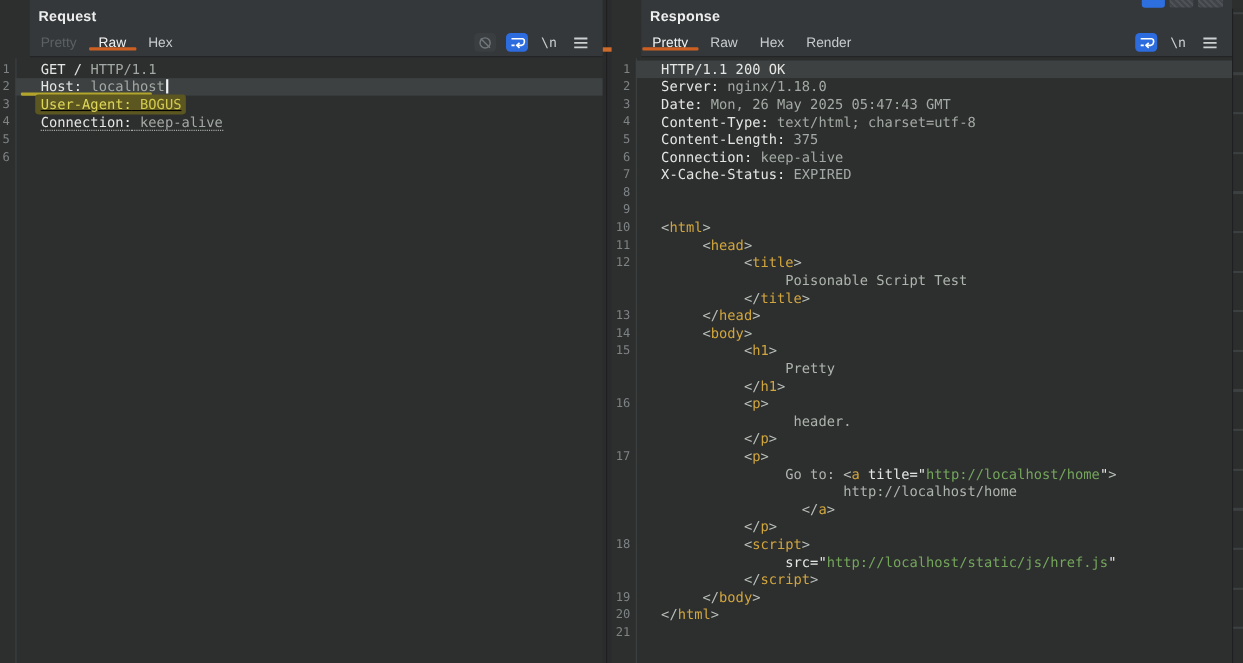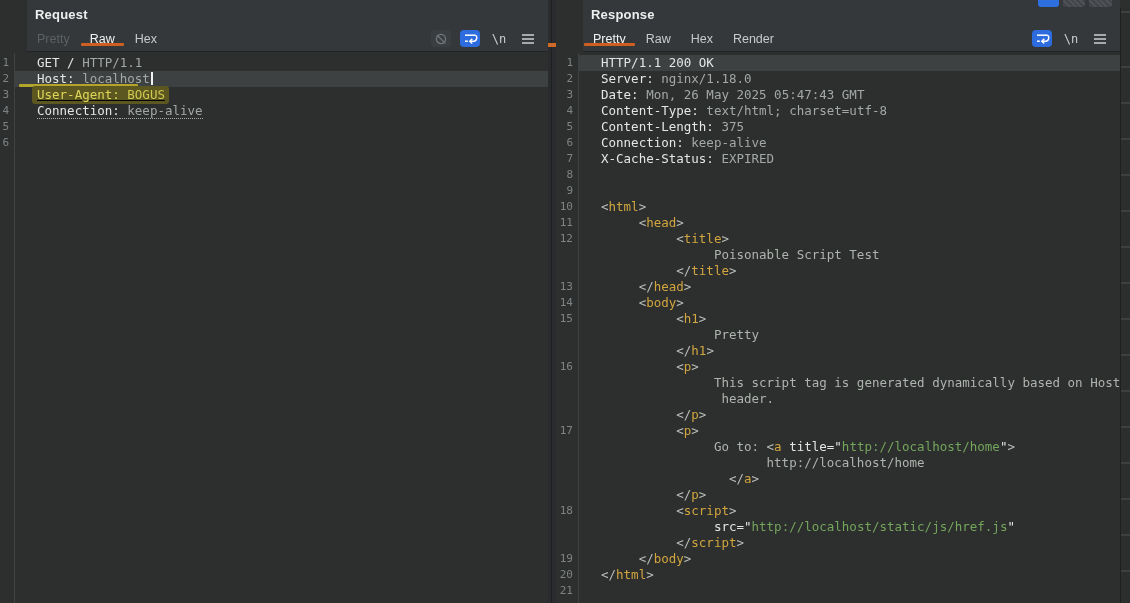--- a/index.html
+++ b/index.html
@@ -191,21 +191,20 @@
           <div class="line"><span class="ln">11</span><span class="lc"><span class="c-punct">     &lt;</span><span class="c-tag">head</span><span class="c-punct">&gt;</span></span></div>
           <div class="line"><span class="ln">12</span><span class="lc"><span class="c-punct">          &lt;</span><span class="c-tag">title</span><span class="c-punct">&gt;</span></span></div>
           <div class="line"><span class="ln"></span><span class="lc"><span class="c-txt">               Poisonable Script Test</span></span></div>
           <div class="line"><span class="ln"></span><span class="lc"><span class="c-punct">          &lt;/</span><span class="c-tag">title</span><span class="c-punct">&gt;</span></span></div>
           <div class="line"><span class="ln">13</span><span class="lc"><span class="c-punct">     &lt;/</span><span class="c-tag">head</span><span class="c-punct">&gt;</span></span></div>
           <div class="line"><span class="ln">14</span><span class="lc"><span class="c-punct">     &lt;</span><span class="c-tag">body</span><span class="c-punct">&gt;</span></span></div>
           <div class="line"><span class="ln">15</span><span class="lc"><span class="c-punct">          &lt;</span><span class="c-tag">h1</span><span class="c-punct">&gt;</span></span></div>
           <div class="line"><span class="ln"></span><span class="lc"><span class="c-txt">               Pretty</span></span></div>
           <div class="line"><span class="ln"></span><span class="lc"><span class="c-punct">          &lt;/</span><span class="c-tag">h1</span><span class="c-punct">&gt;</span></span></div>
           <div class="line"><span class="ln">16</span><span class="lc"><span class="c-punct">          &lt;</span><span class="c-tag">p</span><span class="c-punct">&gt;</span></span></div>
-          <div class="line"><span class="ln"></span><span class="lc"><span class="c-txt">               This script tag is generated dynamically based on Host</span></span></div>
           <div class="line"><span class="ln"></span><span class="lc"><span class="c-txt">                header.</span></span></div>
           <div class="line"><span class="ln"></span><span class="lc"><span class="c-punct">          &lt;/</span><span class="c-tag">p</span><span class="c-punct">&gt;</span></span></div>
           <div class="line"><span class="ln">17</span><span class="lc"><span class="c-punct">          &lt;</span><span class="c-tag">p</span><span class="c-punct">&gt;</span></span></div>
           <div class="line"><span class="ln"></span><span class="lc"><span class="c-txt">               Go to: </span><span class="c-punct">&lt;</span><span class="c-tag">a</span><span class="c-plain"> title=</span><span class="c-plain">"</span><span class="c-str">http://localhost/home</span><span class="c-plain">"</span><span class="c-punct">&gt;</span></span></div>
           <div class="line"><span class="ln"></span><span class="lc"><span class="c-txt">                      http://localhost/home</span></span></div>
           <div class="line"><span class="ln"></span><span class="lc"><span class="c-punct">                 &lt;/</span><span class="c-tag">a</span><span class="c-punct">&gt;</span></span></div>
           <div class="line"><span class="ln"></span><span class="lc"><span class="c-punct">          &lt;/</span><span class="c-tag">p</span><span class="c-punct">&gt;</span></span></div>
           <div class="line"><span class="ln">18</span><span class="lc"><span class="c-punct">          &lt;</span><span class="c-tag">script</span><span class="c-punct">&gt;</span></span></div>
           <div class="line"><span class="ln"></span><span class="lc"><span class="c-plain">               src=</span><span class="c-plain">"</span><span class="c-str">http://localhost/static/js/href.js</span><span class="c-plain">"</span></span></div>
           <div class="line"><span class="ln"></span><span class="lc"><span class="c-punct">          &lt;/</span><span class="c-tag">script</span><span class="c-punct">&gt;</span></span></div>

